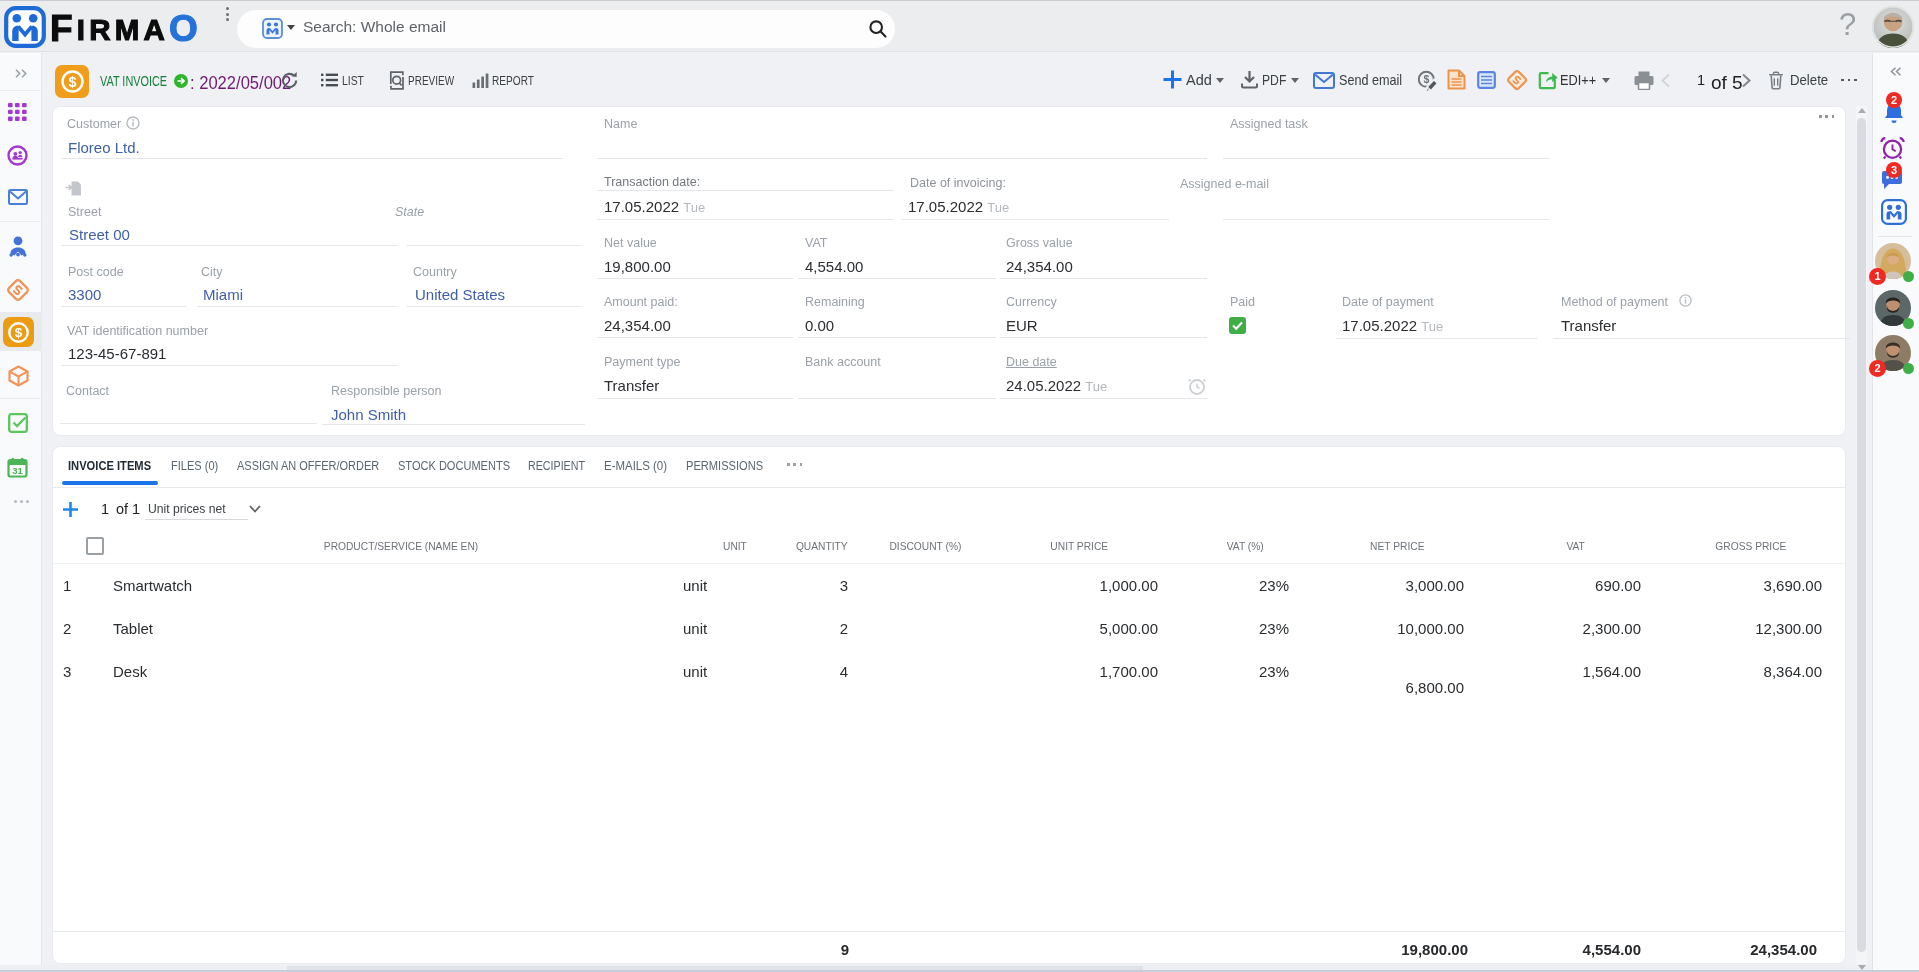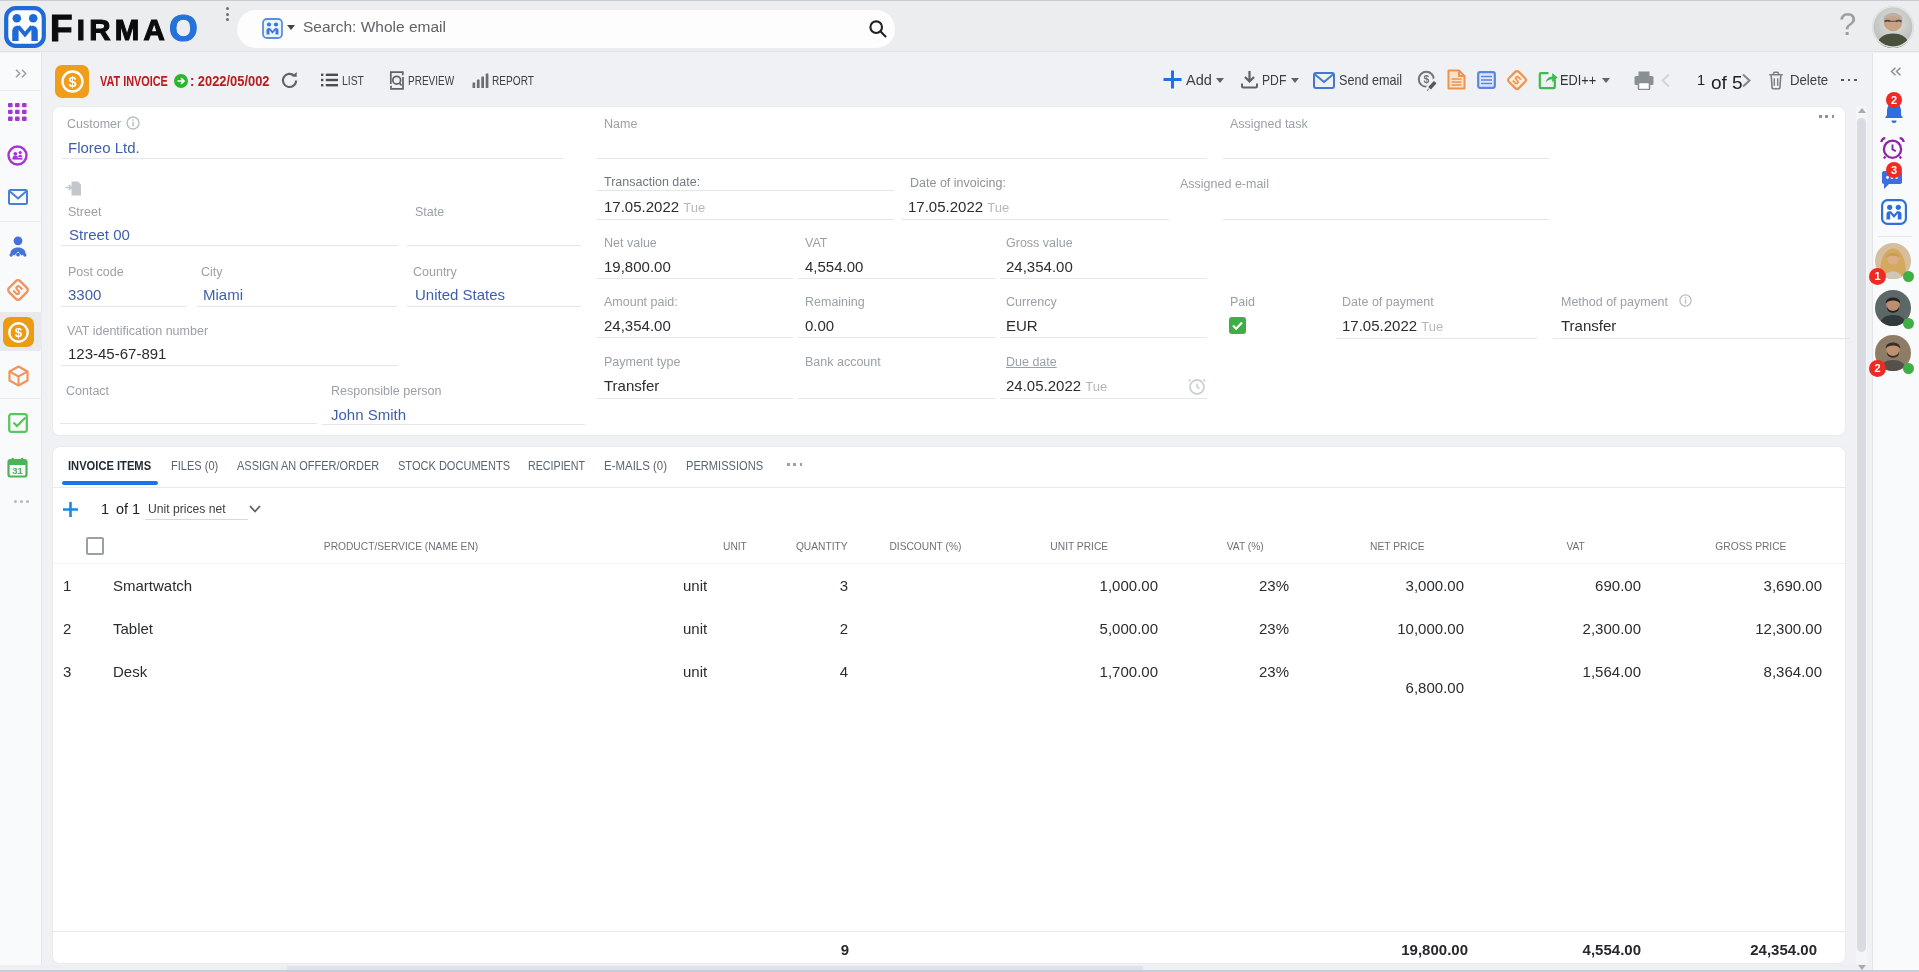--- a/index.html
+++ b/index.html
@@ -161,26 +161,26 @@
 
 <div class="abs" style="left:13.5px;top:499.5px;width:3px;height:3px;background:#b5b9be;border-radius:50%;"></div>
 <div class="abs" style="left:19.5px;top:499.5px;width:3px;height:3px;background:#b5b9be;border-radius:50%;"></div>
 <div class="abs" style="left:25.5px;top:499.5px;width:3px;height:3px;background:#b5b9be;border-radius:50%;"></div>
 
 <div class="abs" style="left:55px;top:65px;width:34px;height:33px;background:#f09d1c;border-radius:7px;"></div>
 <svg class="abs" style="left:60px;top:69px;" width="25" height="25" viewBox="0 0 25 25">
   <circle cx="12.5" cy="12.5" r="10" fill="none" stroke="#fff" stroke-width="2.4"></circle>
   <text x="12.5" y="17.6" font-size="14.5" font-weight="bold" fill="#fff" text-anchor="middle" font-family="Liberation Sans, sans-serif">$</text>
 </svg>
-<div class="abs" style="left:100px;top:73px;font-size:14.5px;font-weight:bold;color:#b91c1c;"><span class="sx" style="transform:scaleX(0.75);">VAT INVOICE</span></div>
+<div class="abs" style="left:100px;top:73px;font-size:14.5px;font-weight:normal;color:#15803d;"><span class="sx" style="transform:scaleX(0.75);">VAT INVOICE</span></div>
 <svg class="abs" style="left:174px;top:74px;" width="14" height="14" viewBox="0 0 14 14">
   <circle cx="7" cy="7" r="7" fill="#2db52c"></circle>
   <path d="M3.5 7 h6 M7 4.2 L10 7 L7 9.8" stroke="#fff" stroke-width="1.7" fill="none"></path>
 </svg>
-<div class="abs" style="left:190px;top:73px;font-size:14px;font-weight:bold;color:#b91c1c;"><span class="sx" style="transform:scaleX(0.92);">: 2022/05/002</span></div>
+<div class="abs" style="left:190px;top:73px;font-size:18px;font-weight:normal;color:#701a75;"><span class="sx" style="transform:scaleX(0.92);">: 2022/05/002</span></div>
 <svg class="abs" style="left:280px;top:71px;" width="19" height="19" viewBox="0 0 19 19">
   <path d="M14.2 4.8 A6.6 6.6 0 1 0 16.1 9.4" fill="none" stroke="#5f6368" stroke-width="2.1"></path>
   <path d="M11.6 5.2 L16.6 5.9 L16.9 1.0 Z" fill="#5f6368"></path>
 </svg>
 
 <svg class="abs" style="left:321px;top:73px;" width="17" height="14" viewBox="0 0 17 14">
   <g fill="#4a4e52">
     <rect x="0" y="0.6" width="2.4" height="2.4"></rect>
       <rect x="4.8" y="0.6" width="12.2" height="2.4"></rect>
     <rect x="0" y="5.8" width="2.4" height="2.4"></rect>
@@ -395,21 +395,21 @@
 <div class="uline" style="left:62px;top:158px;width:501px;"></div>
 
 <svg class="abs" style="left:65px;top:181px;" width="17" height="15" viewBox="0 0 17 15">
   <path d="M6.5 0.5 H13 L16 3.5 V14.5 H6.5 Z" fill="#c3c7cc"></path>
   <path d="M0.5 6.5 H6 M3.8 4 L6.5 6.5 L3.8 9" stroke="#c3c7cc" stroke-width="1.6" fill="none"></path>
 </svg>
 
 <div class="lbl" style="left:68px;top:205px;">Street</div>
 <div class="val vblue" style="left:69px;top:226px;">Street 00</div>
 <div class="uline" style="left:61px;top:245px;width:337px;"></div>
-<div class="lbl" style="left:415px;top:205px;">State</div>
+<div class="lbl" style="left:395px;top:205px;font-style:italic;">State</div>
 <div class="uline" style="left:407px;top:245px;width:174px;"></div>
 
 <div class="lbl" style="left:68px;top:265px;">Post code</div>
 <div class="val vblue" style="left:68px;top:286px;">3300</div>
 <div class="uline" style="left:61px;top:306px;width:125px;"></div>
 <div class="lbl" style="left:201px;top:265px;">City</div>
 <div class="val vblue" style="left:203px;top:286px;">Miami</div>
 <div class="uline" style="left:197px;top:306px;width:200px;"></div>
 <div class="lbl" style="left:413px;top:265px;">Country</div>
 <div class="val vblue" style="left:415px;top:286px;">United States</div>

